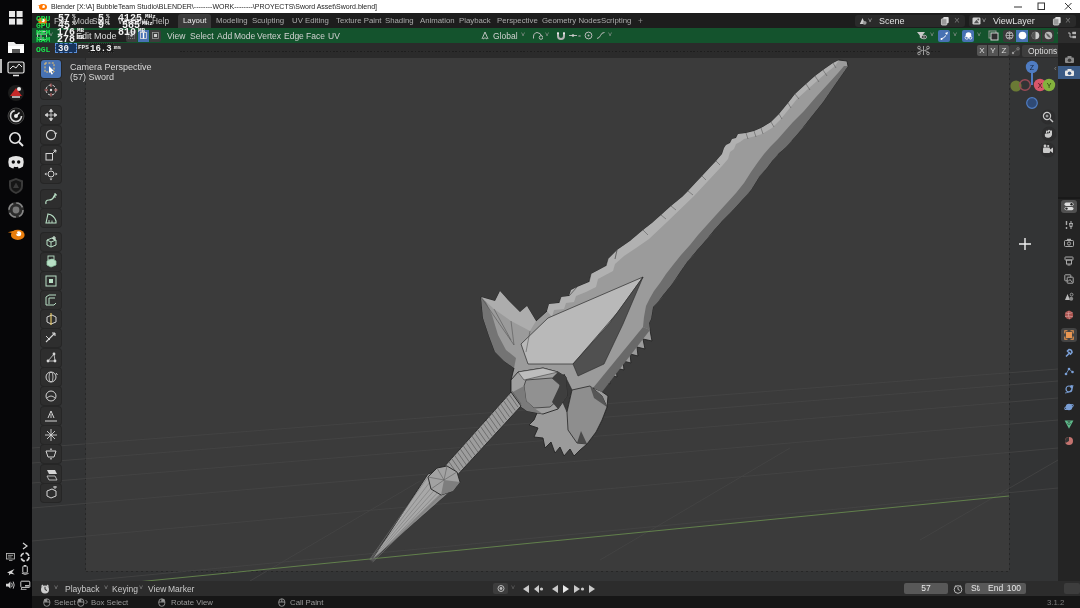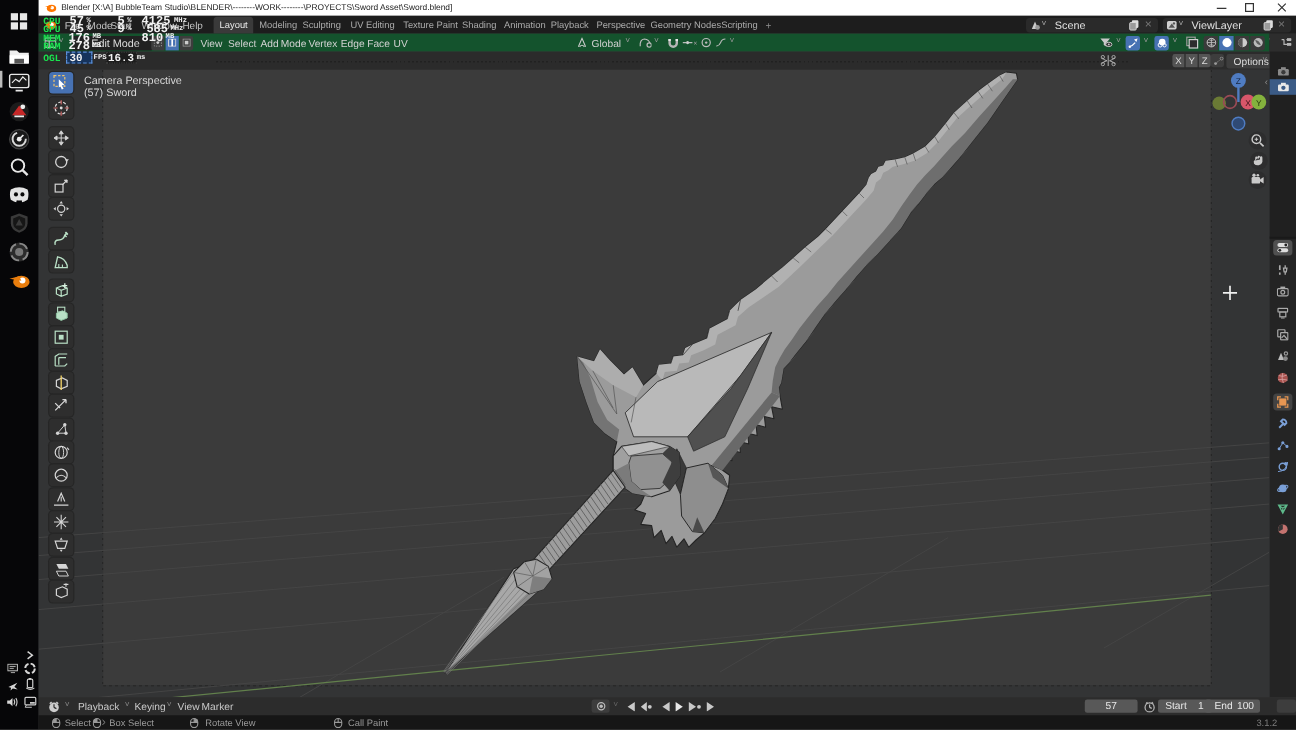--- a/index.html
+++ b/index.html
@@ -710,21 +710,21 @@
   <div class="fld" style="left:872px;width:44px;line-height:11px">57</div>
   <svg class="abs" style="left:921px;top:3px" width="10" height="10">
         <circle cx="5" cy="5.5" r="3.8" fill="none" stroke="#bbb"></circle>
         <path d="M5,5.5 V3 M5,5.5 L6.8,6.3" stroke="#bbb"></path>
         <path d="M3.2,1.2 L2,2.4 M6.8,1.2 L8,2.4" stroke="#bbb"></path>
       </svg>
   <div class="fld" style="left:933px;width:45px;line-height:11px">
         <span style="position:absolute;left:6px">Start</span>
         <span style="position:absolute;right:7px">1</span>
       </div>
-  <div class="fld" style="left:972px;width:46px;line-height:11px">
+  <div class="fld" style="left:948px;width:46px;line-height:11px">
         <span style="position:absolute;left:8px">End</span>
         <span style="position:absolute;right:5px">100</span>
       </div>
   <div class="abs" style="left:1032px;top:2px;width:16px;height:11px;background:#3d3d3d;border-radius:2px"></div>
 </div>
 <div id="osd" class="abs" style="left:32px;top:13px;z-index:26;width:200px">
   <div class="ovl og" style="left:4px;top:1px;font-size:8px">CPU</div>
   <div class="ovl ow" style="left:26px;top:0px;font-size:10px">57</div>
       <div class="ovl ow" style="left:40px;top:0px;font-size:6px">%</div>
   <div class="ovl ow" style="left:66px;top:0px;font-size:10px">5</div>

